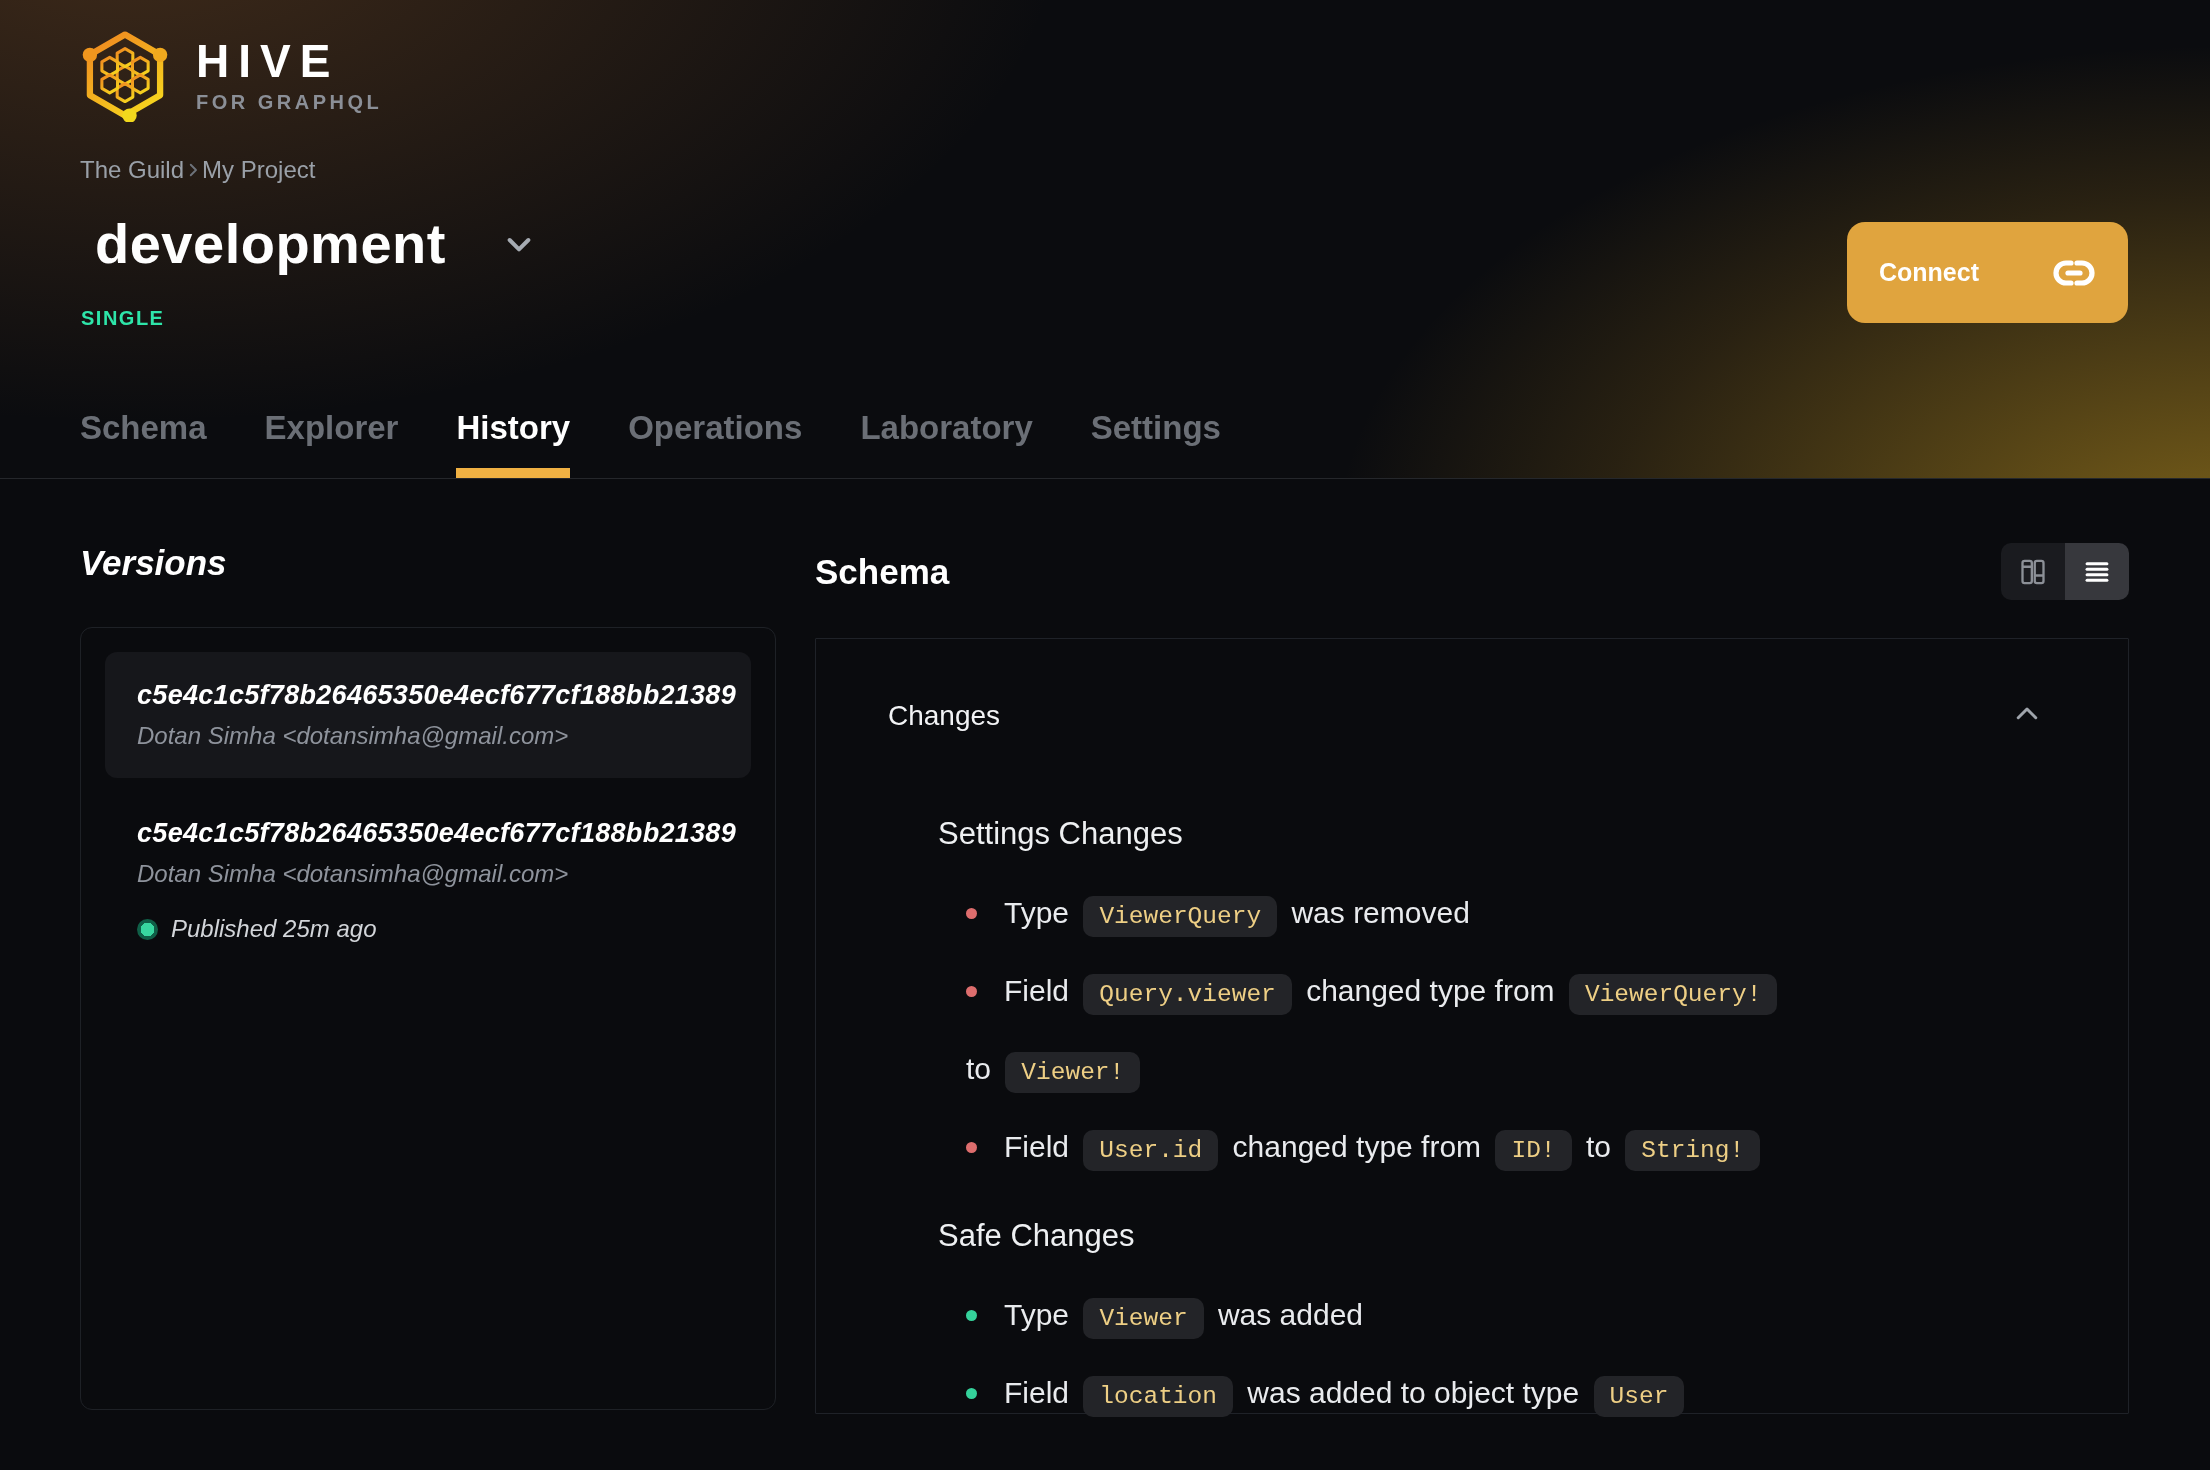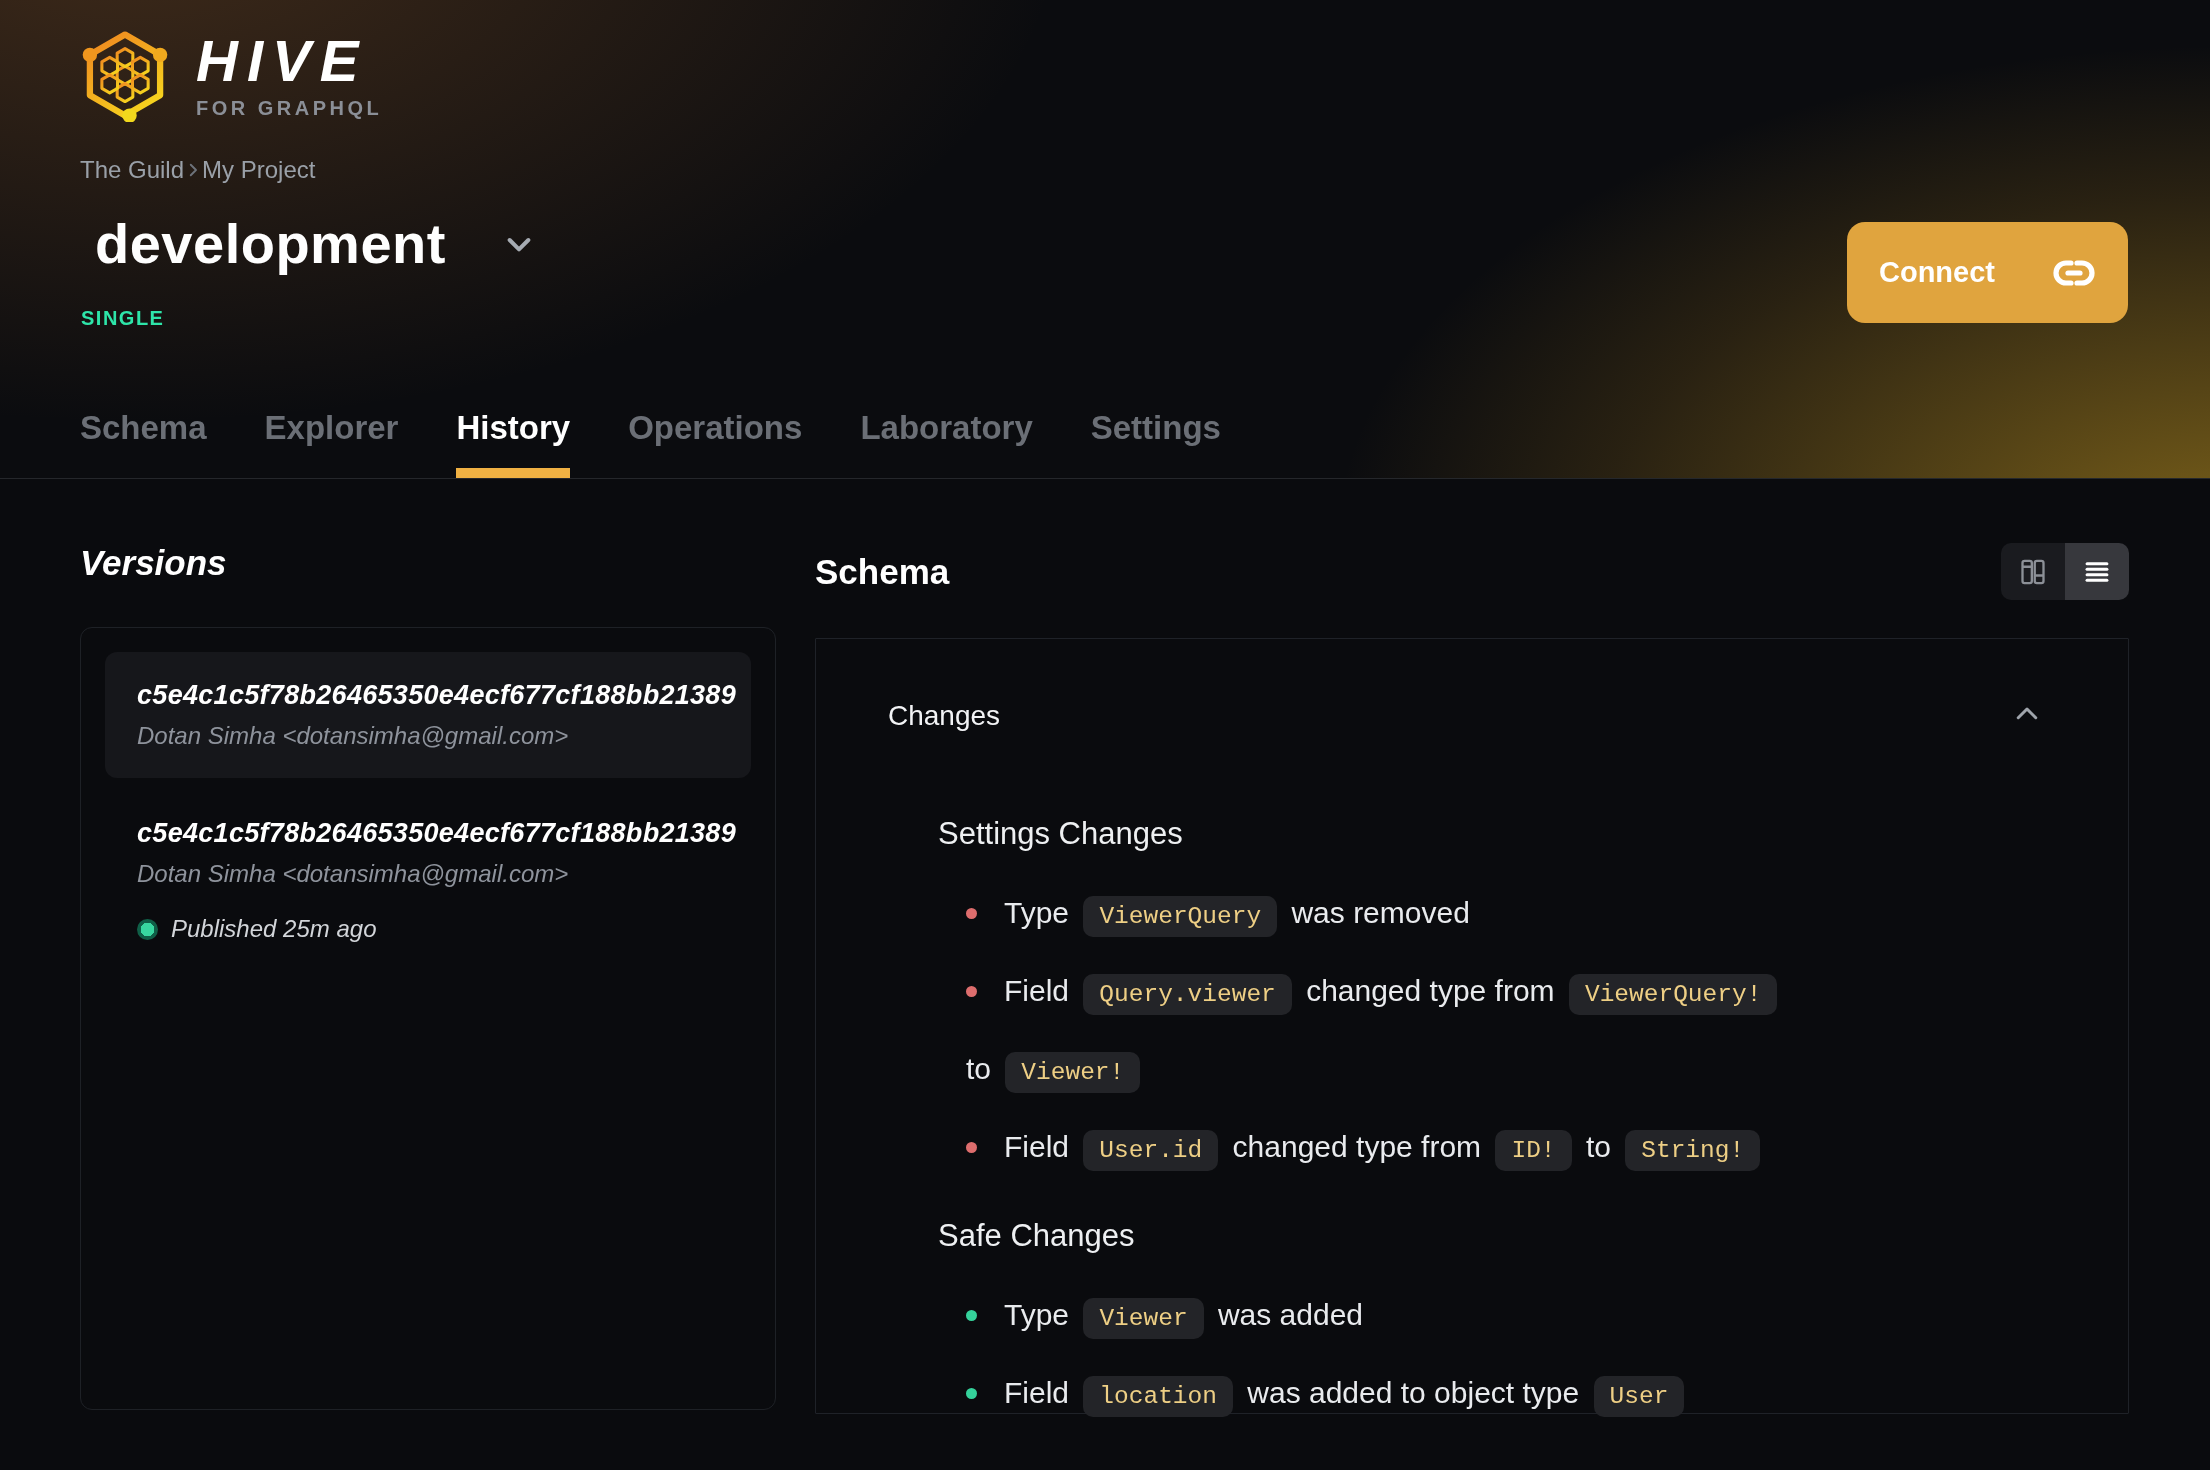--- a/index.html
+++ b/index.html
@@ -21,21 +21,21 @@
       radial-gradient(1150px 640px at 101% 114%, rgba(214,166,34,0.55), rgba(176,128,30,0.18) 55%, rgba(0,0,0,0) 78%),
       radial-gradient(1500px 820px at 6% -18%, rgba(150,94,44,0.38), rgba(0,0,0,0) 62%),
       #0b0c0f;
     border-bottom: 1px solid #25272b;
   }
   .brand-row {
     display: flex; align-items: center; gap: 26px;
     padding: 30px 0 0 80px;
   }
   .logo-icon { width: 90px; height: 92px; }
-  .brand-name { font-size: 58px; font-weight: 800; letter-spacing: 9px; line-height: 1; color: #fff; font-style: italic; }
+  .brand-name { font-size: 46px; font-weight: 800; letter-spacing: 9px; line-height: 1; color: #fff; }
   .brand-tagline { font-size: 20px; font-weight: 700; letter-spacing: 3.5px; color: #8b8f97; margin-top: 7px; }
 
   .breadcrumb {
     margin: 34px 0 0 80px;
     display: flex; align-items: center; 
     font-size: 24px; color: #9aa0a8;
   }
   .crumb { cursor: pointer; }
   .crumb-sep { width: 18px; height: 18px; stroke: #6d727a; }
 
@@ -44,21 +44,21 @@
   .target-caret { width: 32px; height: 32px; stroke: #a6abb2; cursor: pointer; }
   .target-badge { margin: 16px 0 0 81px; font-size: 20px; font-weight: 700; letter-spacing: 1.5px; color: #2ee5a9; }
 
   .connect-btn {
     position: absolute; top: 222px; right: 82px;
     width: 281px; height: 101px;
     background: #e0a43e;
     border: none; border-radius: 18px;
     display: flex; align-items: center; justify-content: space-between;
     padding: 0 30px 0 32px;
-    color: #fff; font-family: inherit; font-size: 29px; font-weight: 700;
+    color: #fff; font-family: inherit; font-size: 25px; font-weight: 700;
     cursor: pointer;
   }
   .connect-btn svg { width: 48px; height: 48px; stroke: #fff; }
 
   .tabs {
     position: absolute; left: 80px; bottom: 0;
     display: flex; gap: 58px;
   }
   .tab {
     background: none; border: none; padding: 0 0 31px 0; margin: 0;

